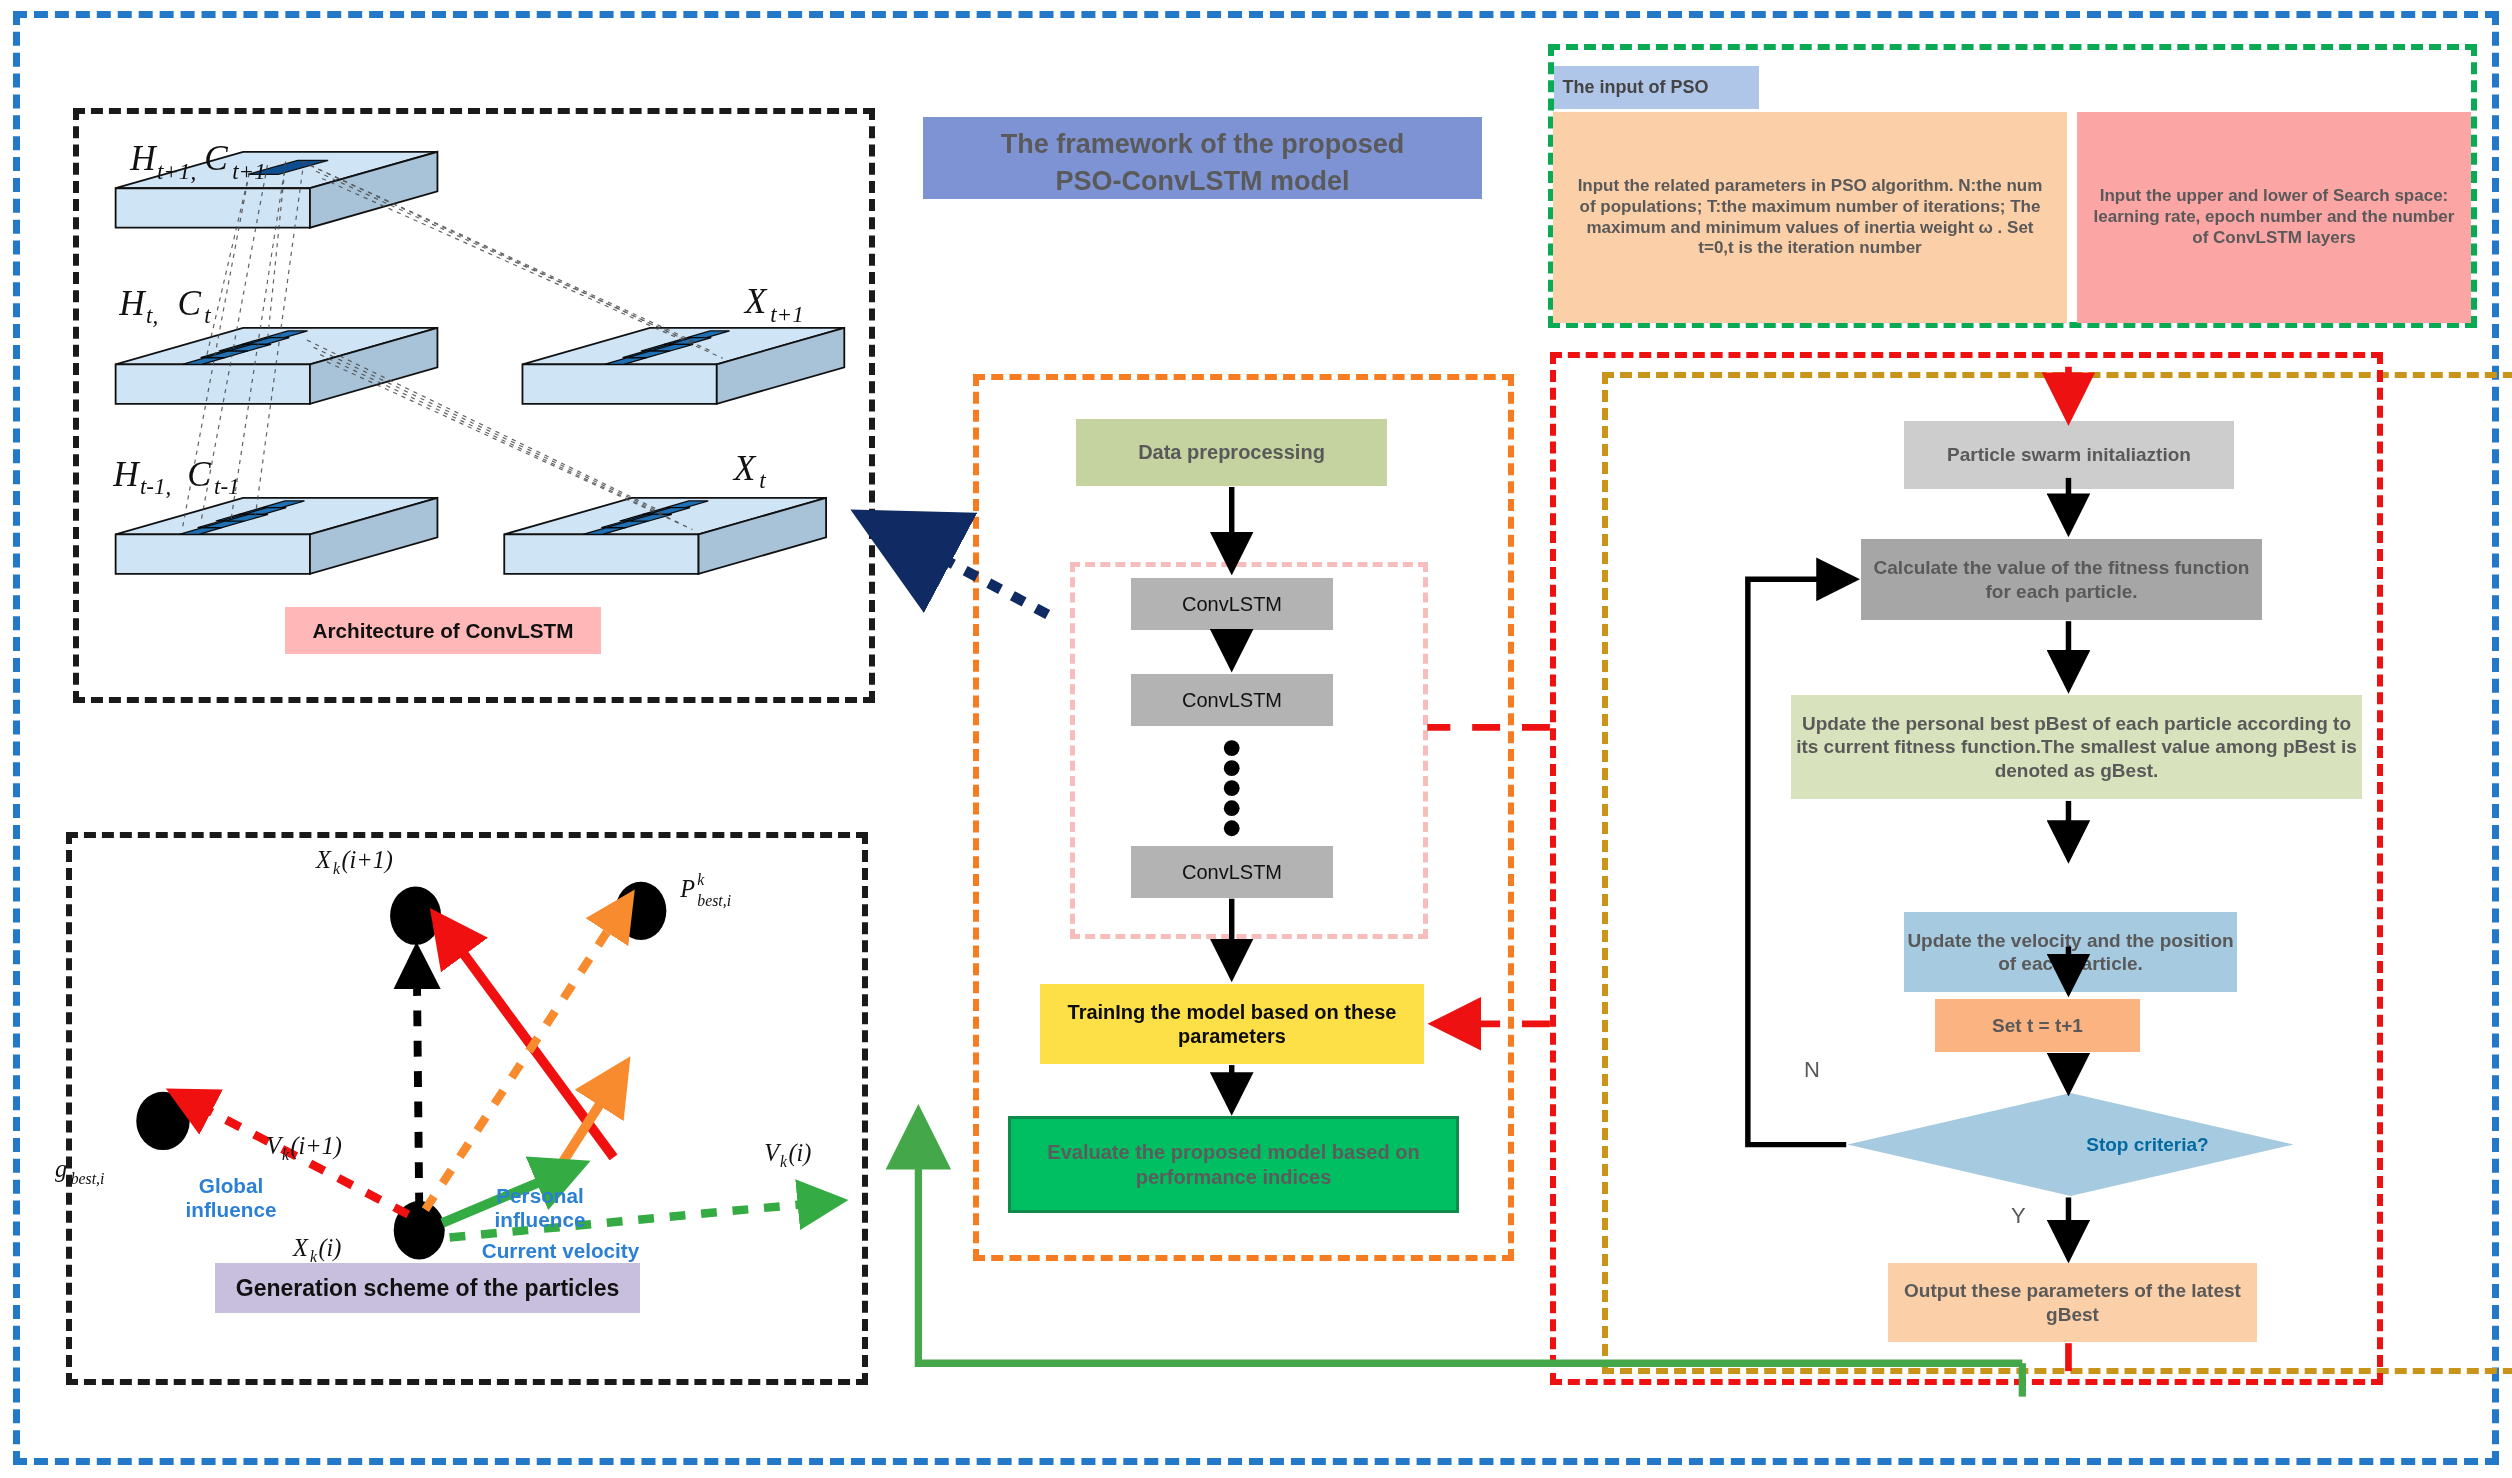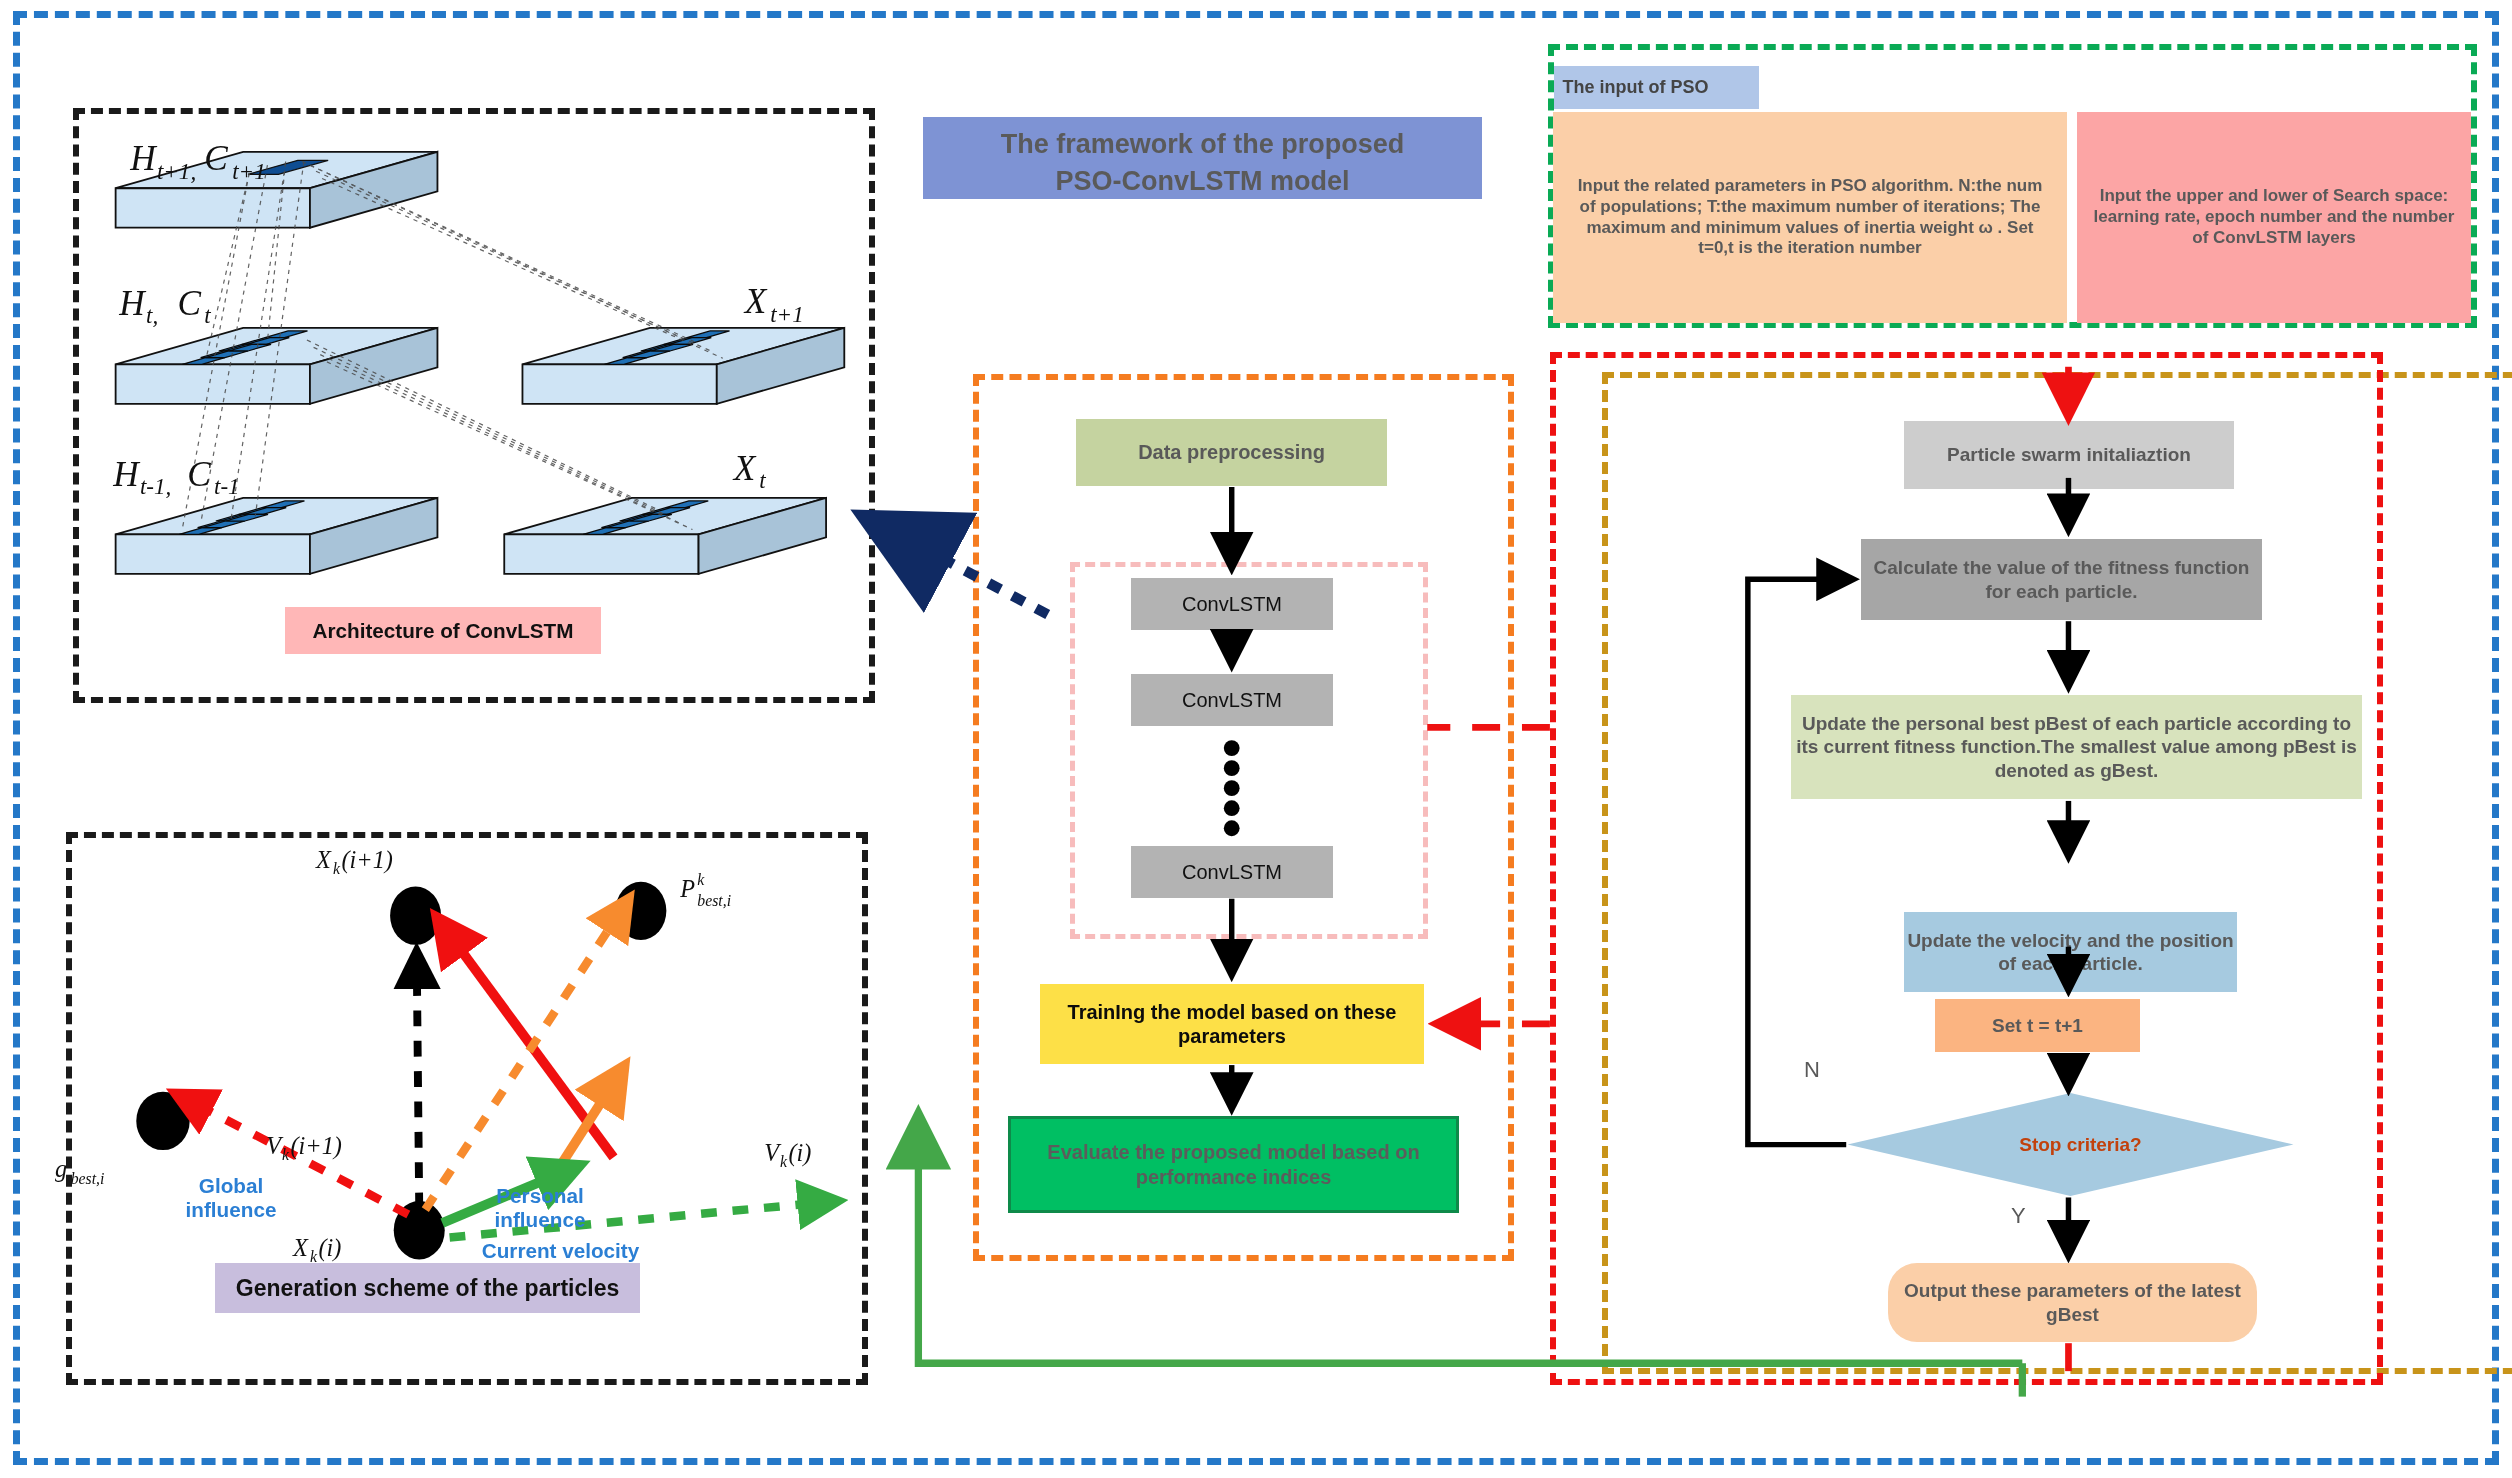--- a/index.html
+++ b/index.html
@@ -63,27 +63,27 @@
     background:#cdcdcd;font-size:19px;}
   #box-fitness{left:1861px;top:539px;width:401px;height:81px;
     background:#a6a6a6;font-size:19px;}
   #box-pbest{left:1791px;top:695px;width:571px;height:104px;
     background:#d8e3bd;font-size:19px;}
   #box-velocity{left:1904px;top:912px;width:333px;height:80px;
     background:#a6cae0;font-size:19px;}
   #box-sett{left:1935px;top:999px;width:205px;height:53px;
     background:#fbb481;font-size:19px;}
   #box-output{left:1888px;top:1263px;width:369px;height:79px;
-    background:#fbcfa8;font-size:19px;border-radius:29px;}
+    background:#fbcfa8;font-size:19px;}
 
   #diamond-stop{left:1847px;top:1093px;width:447px;height:103px;}
   #diamond-stop svg{display:block;}
-  #diamond-stop-label{left:1857px;top:1093px;width:447px;height:103px;
+  #diamond-stop-label{left:1924px;top:1093px;width:447px;height:103px;
     display:flex;align-items:center;justify-content:center;
-    color:#c2410c;font-size:19px;font-weight:bold;pointer-events:none;}
+    color:#0369a1;font-size:19px;font-weight:bold;pointer-events:none;}
 
   .branch-label{color:#595959;font-size:22px;font-weight:normal;}
   #label-N{left:1804px;top:1057px;}
   #label-Y{left:2011px;top:1203px;}
 
   
   #caption-convlstm{left:285px;top:607px;width:316px;height:47px;
     background:#ffb7b7;color:#111;font-size:20.7px;font-weight:bold;}
   #caption-particles{left:171px;top:1263px;width:425px;height:50px;
     background:#c8bedd;color:#111;font-size:23px;font-weight:bold;margin-left:44px;}

